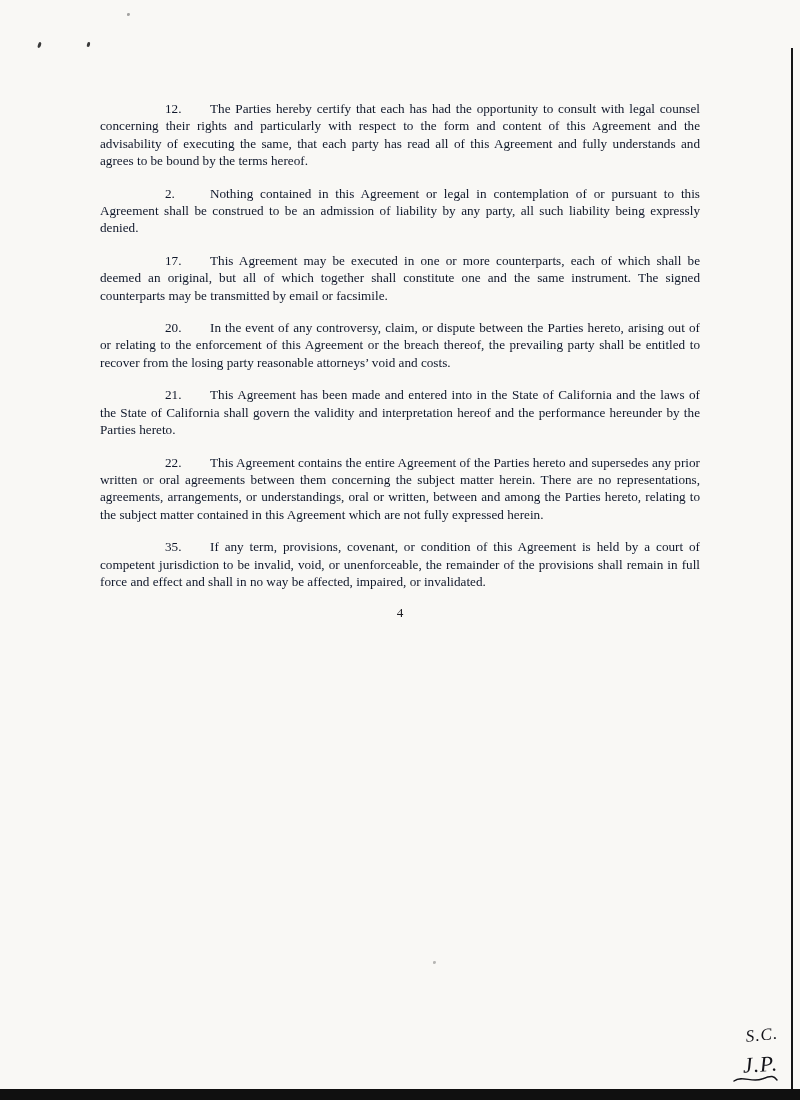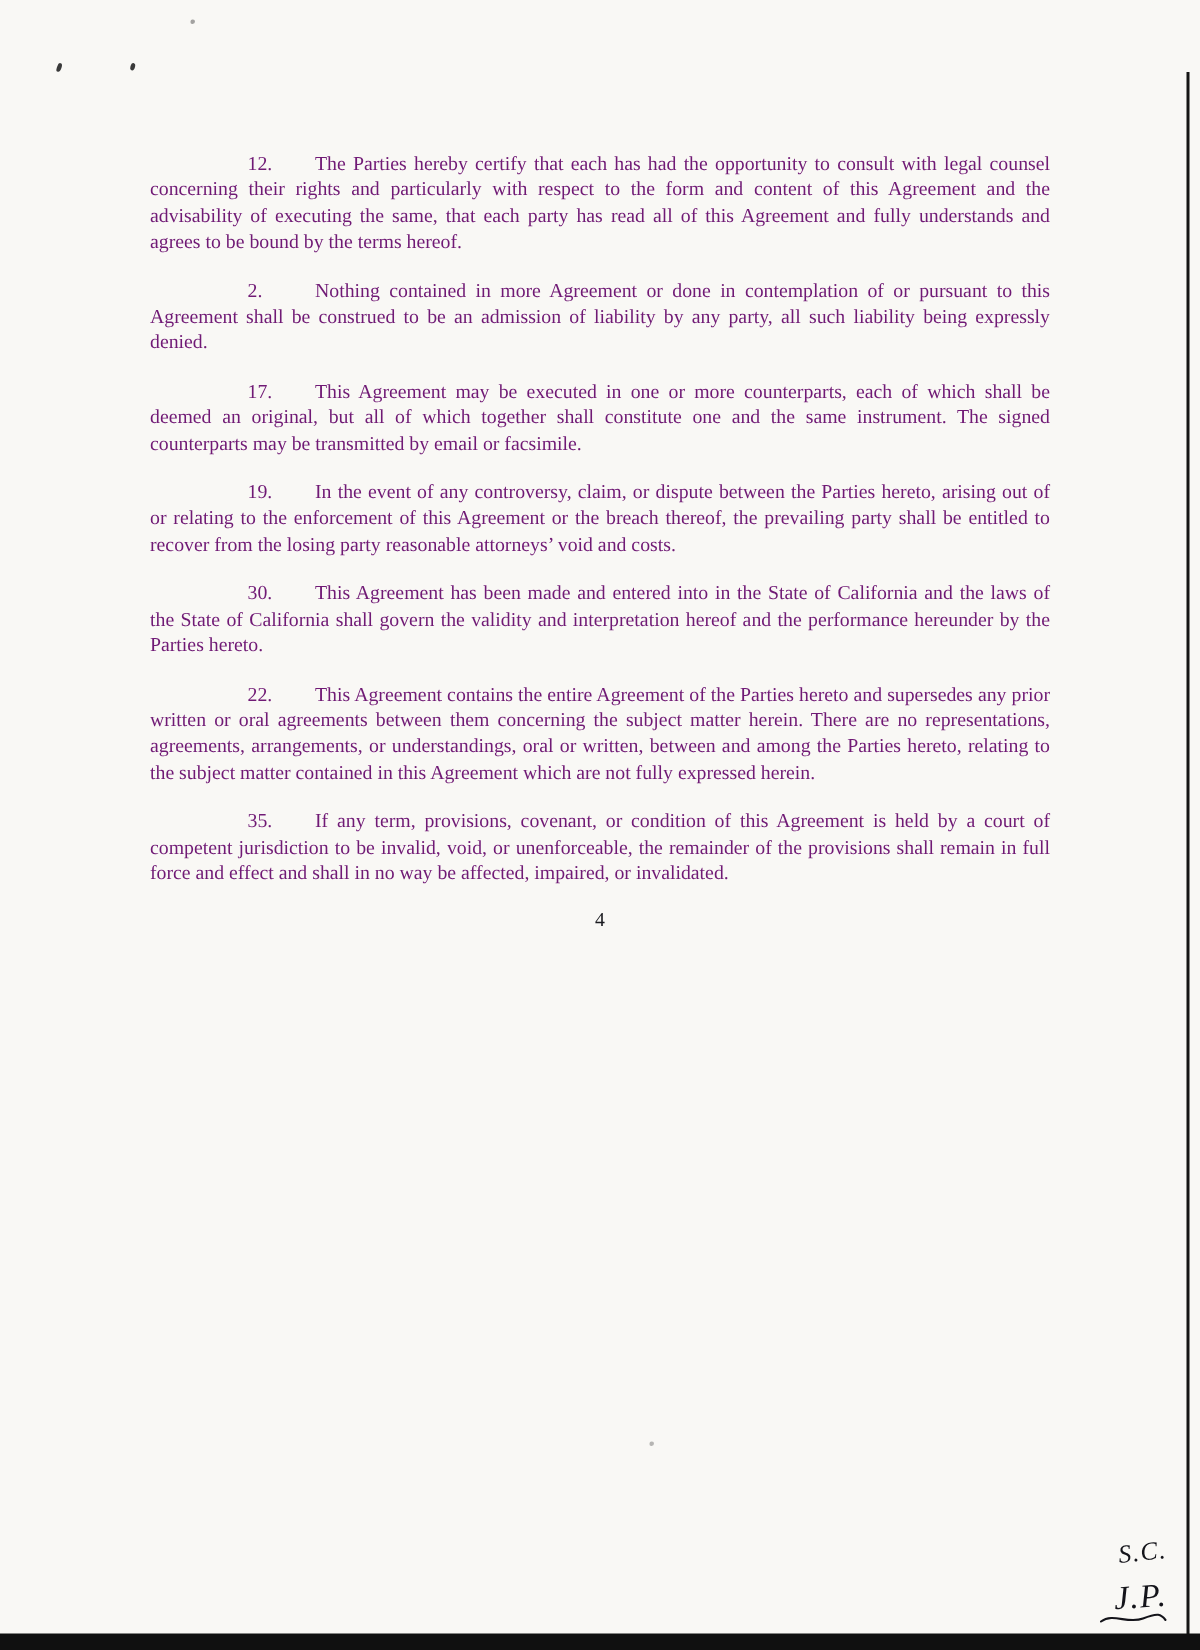--- a/index.html
+++ b/index.html
@@ -21,21 +21,21 @@
     top: 100px;
     left: 100px;
     width: 600px;
   }
   .para {
     margin: 0 0 15px 0;
     font-size: 13.2px;
     line-height: 17.4px;
     text-align: justify;
     text-indent: 65px;
-    color: #701a75;
+    color: #0f172a;
   }
   .pnum {
     display: inline-block;
     width: 45px;
     text-indent: 0;
   }
   .page-number {
     margin-top: 6px;
     text-align: center;
     font-size: 13.2px;
@@ -98,24 +98,24 @@
 <div class="page">
 
   <div class="speck a"></div>
   <div class="speck b"></div>
   <div class="speck c"></div>
   <div class="speck d"></div>
 
   <div class="content">
     <div>
         <p class="para"><span class="pnum">12.</span><span>The Parties hereby certify that each has had the opportunity to consult with legal counsel concerning their rights and particularly with respect to the form and content of this Agreement and the advisability of executing the same, that each party has read all of this Agreement and fully understands and agrees to be bound by the terms hereof.</span></p>
-        <p class="para"><span class="pnum">2.</span><span>Nothing contained in more Agreement or done in contemplation of or pursuant to this Agreement shall be construed to be an admission of liability by any party, all such liability being expressly denied.</span></p>
+        <p class="para"><span class="pnum">2.</span><span>Nothing contained in this Agreement or legal in contemplation of or pursuant to this Agreement shall be construed to be an admission of liability by any party, all such liability being expressly denied.</span></p>
         <p class="para"><span class="pnum">17.</span><span>This Agreement may be executed in one or more counterparts, each of which shall be deemed an original, but all of which together shall constitute one and the same instrument. The signed counterparts may be transmitted by email or facsimile.</span></p>
-        <p class="para"><span class="pnum">19.</span><span>In the event of any controversy, claim, or dispute between the Parties hereto, arising out of or relating to the enforcement of this Agreement or the breach thereof, the prevailing party shall be entitled to recover from the losing party reasonable attorneys’ void and costs.</span></p>
-        <p class="para"><span class="pnum">30.</span><span>This Agreement has been made and entered into in the State of California and the laws of the State of California shall govern the validity and interpretation hereof and the performance hereunder by the Parties hereto.</span></p>
+        <p class="para"><span class="pnum">20.</span><span>In the event of any controversy, claim, or dispute between the Parties hereto, arising out of or relating to the enforcement of this Agreement or the breach thereof, the prevailing party shall be entitled to recover from the losing party reasonable attorneys’ void and costs.</span></p>
+        <p class="para"><span class="pnum">21.</span><span>This Agreement has been made and entered into in the State of California and the laws of the State of California shall govern the validity and interpretation hereof and the performance hereunder by the Parties hereto.</span></p>
         <p class="para"><span class="pnum">22.</span><span>This Agreement contains the entire Agreement of the Parties hereto and supersedes any prior written or oral agreements between them concerning the subject matter herein.  There are no representations, agreements, arrangements, or understandings, oral or written, between and among the Parties hereto, relating to the subject matter contained in this Agreement which are not fully expressed herein.</span></p>
         <p class="para"><span class="pnum">35.</span><span>If any term, provisions, covenant, or condition of this Agreement is held by a court of competent jurisdiction to be invalid, void, or unenforceable, the remainder of the provisions shall remain in full force and effect and shall in no way be affected, impaired, or invalidated.</span></p>
       </div>
     <div class="page-number">4</div>
   </div>
 
   <div class="initials">
     <span class="line1">S.C.</span>
     <span class="line2">J.P.</span>
     <svg class="flourish" width="46" height="10" viewBox="0 0 46 10">

